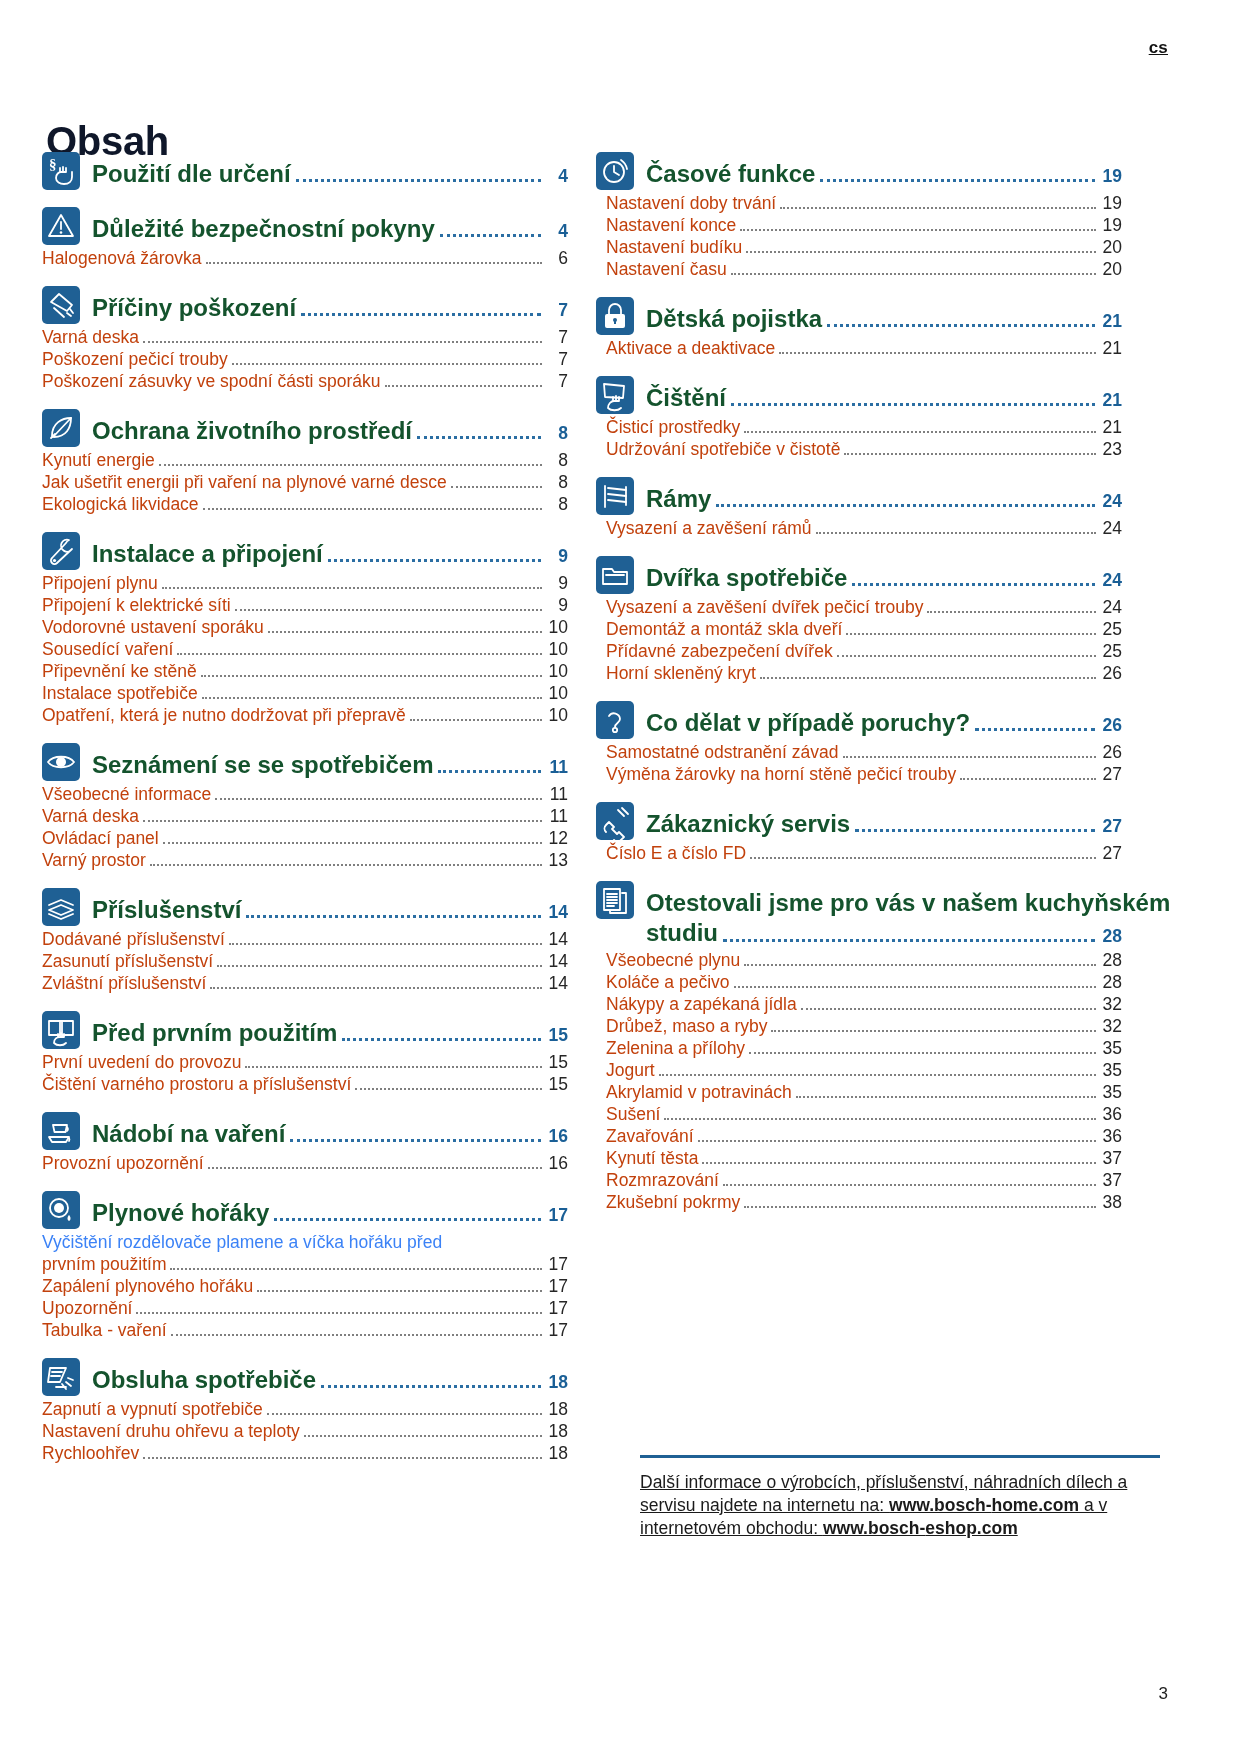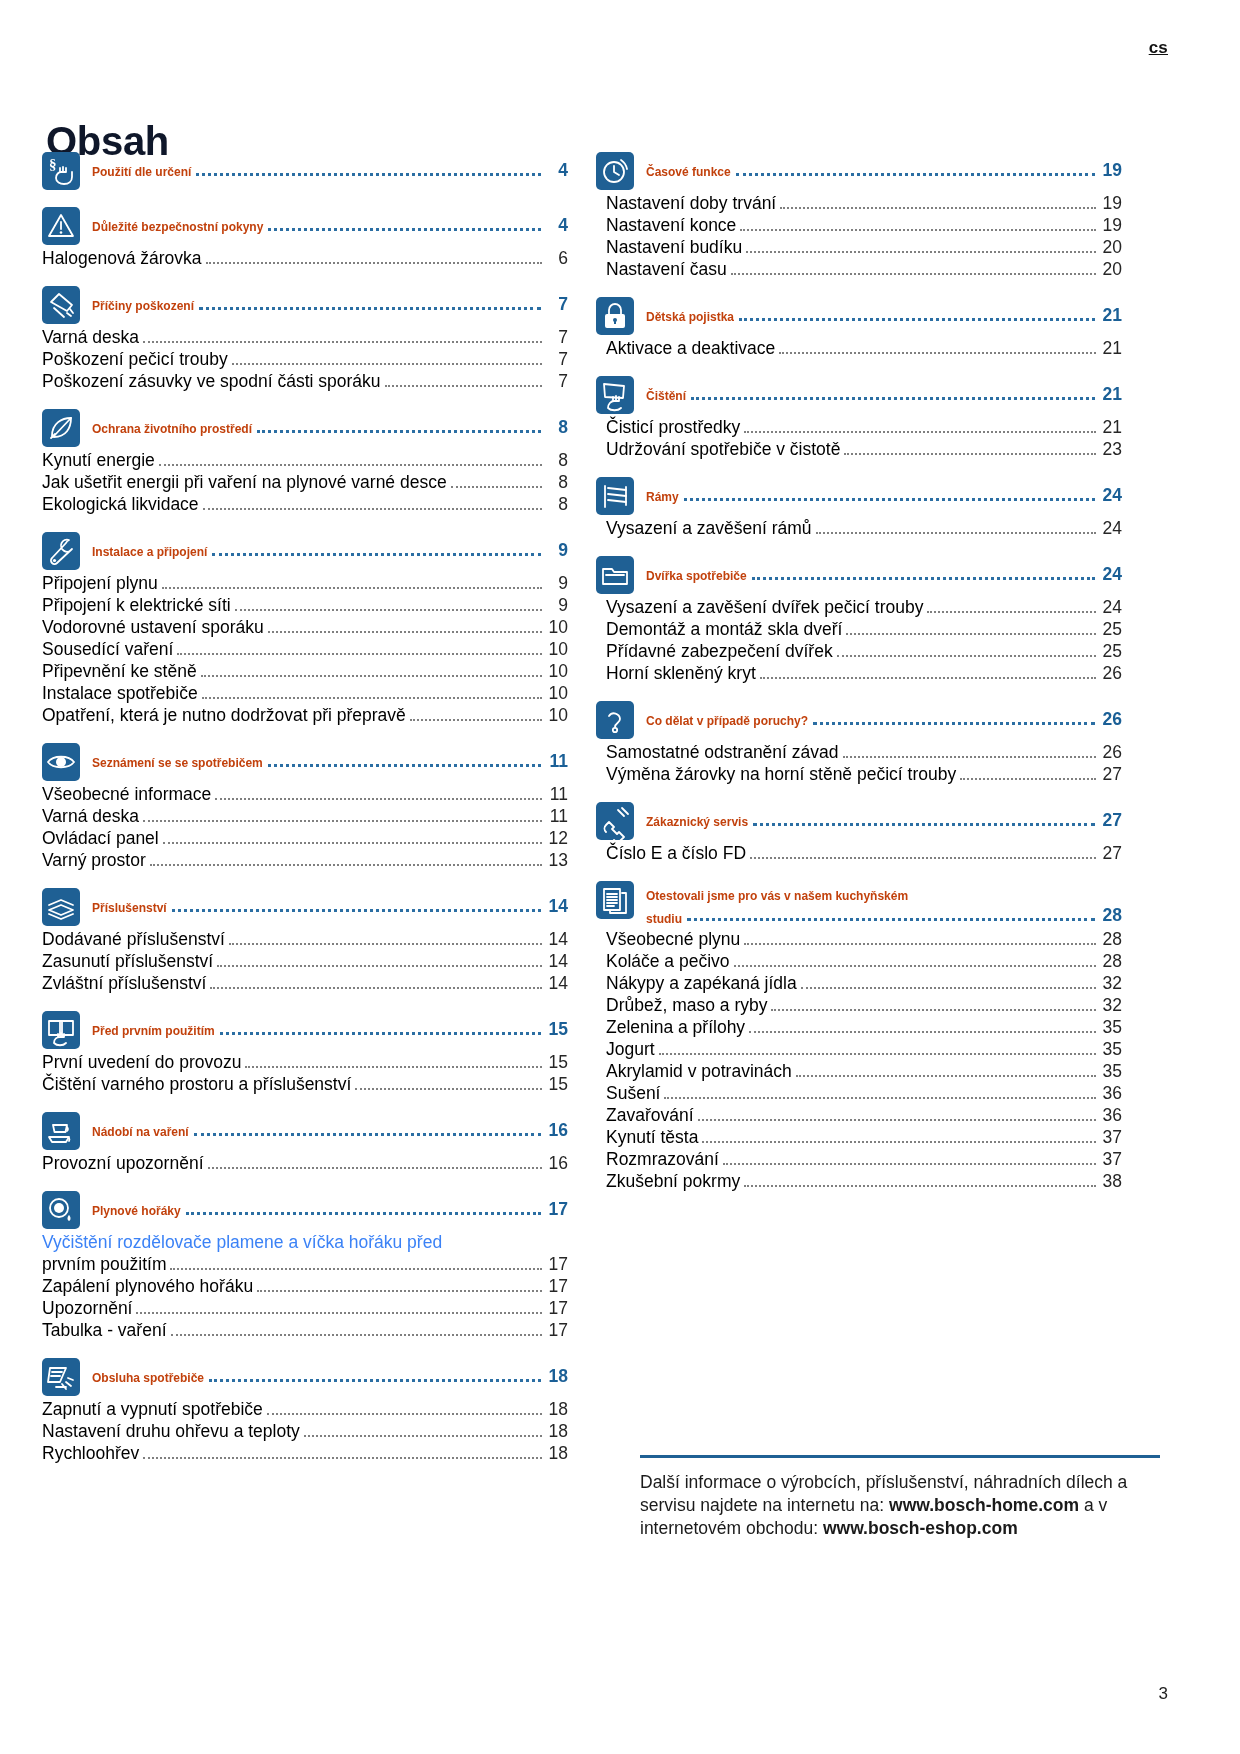--- a/index.html
+++ b/index.html
@@ -53,21 +53,21 @@
     margin-right:12px;
     overflow:hidden;
   }
   .sec-icon svg { position:absolute; left:0; top:0; }
   .sec-body { flex:1 1 auto; padding-top:8px; min-width:0; }
   .sec-line {
     display:flex; align-items:baseline;
     width:100%;
   }
   .sec-title {
-    font-size:12px; font-weight:bold; color:#c2410c;
+    font-size:24px; font-weight:bold; color:#14532d;
     white-space:nowrap;
   }
   .sec-leader {
     flex:1 1 auto;
     border-bottom: 3px dotted #2b6ea3;
     margin: 0 5px 5px 5px;
     min-width:8px;
     height:1px;
   }
   .sec-page {
@@ -81,21 +81,21 @@
   .sec-cont .sec-title { font-weight:bold; }
 
   
   .sub {
     display:flex; align-items:baseline;
     width:100%;
     margin-top:1px;
     padding-left:0px;
   }
   .sub-label {
-    font-size:17.5px; color:#000000; white-space:nowrap;
+    font-size:17.5px; color:#c2410c; white-space:nowrap;
   }
   .sub-leader {
     flex:1 1 auto;
     border-bottom: 2px dotted #7f7f7f;
     margin: 0 4px 5px 4px;
     min-width:6px; height:1px;
   }
   .sub-page {
     font-size:17.5px; color:#262626;
     white-space:nowrap; text-align:right; min-width:22px;
@@ -108,21 +108,21 @@
   }
 
   
   .col.left .sub, .col.left .sub-wrap-first { padding-left:0px; }
   .col.right .sub, .col.right .sub-wrap-first { padding-left:10px; }
   .col.right .sec-body { padding-left:0; }
 
   
   .footer-note {
     position:absolute;
-    left:640px; top:1455px; width:520px;
+    left:640px; top:1455px; width:520px;text-decoration:underline;
   }
   .footer-rule {
     border-top:3px solid #1f6094;
     width:520px; margin-bottom:13px;
   }
   .footer-text {
     font-size:17.5px; line-height:1.30; color:#1a1a1a;
   }
   .footer-text b { font-weight:bold; }
 </style>

